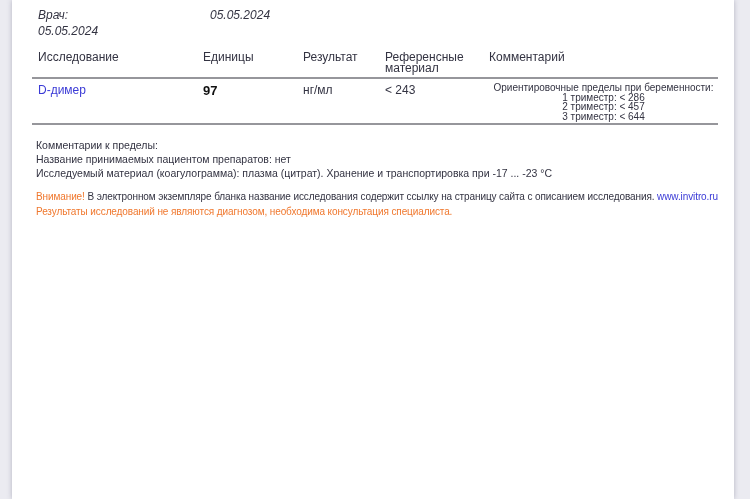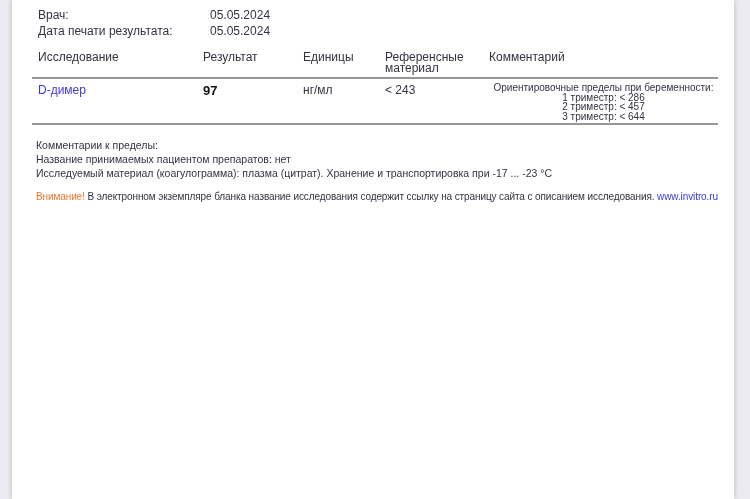--- a/index.html
+++ b/index.html
@@ -28,20 +28,21 @@
     color: #333342;
   }
   
   .meta {
     padding: 7px 0 0 26px;
     font-size: 12px;
   }
   .meta-row {
     display: flex;
     line-height: 16px;
+    font-style: italic;
   }
   .meta-label { width: 172px; }
   .meta-value { }
   
   .lab-table {
     margin: 10px 0 0 20px;
     width: 686px;
   }
   .t-head, .t-row {
     display: grid;
@@ -100,30 +101,29 @@
 
 <div class="page">
   <div class="document">
 
     <div class="meta">
       <div class="meta-row">
         <span class="meta-label">Врач:</span>
         <span class="meta-value">05.05.2024</span>
       </div>
       <div class="meta-row">
-        <span class="meta-label">Дата печати результата:</span>
         <span class="meta-value">05.05.2024</span>
       </div>
     </div>
 
     <div class="lab-table">
       <div class="t-head">
         <div class="cell-pad">Исследование</div>
+        <div>Единицы</div>
         <div>Результат</div>
-        <div>Единицы</div>
         <div>Референсные материал</div>
         <div>Комментарий</div>
       </div>
       <div class="t-row">
         <div class="cell-pad">
           <span class="test-link">D-димер</span>
         </div>
         <div>
           <span class="result-val">97</span>
         </div>
@@ -139,16 +139,17 @@
     </div>
 
     <div class="req-comments">
       <div>Комментарии к пределы:</div>
       <div>Название принимаемых пациентом препаратов: нет</div>
       <div>Исследуемый материал (коагулограмма): плазма (цитрат). Хранение и транспортировка при -17 ... -23 °C</div>
     </div>
 
     <div class="notice">
       <div><span class="orange">Внимание!</span><span> В электронном экземпляре бланка название исследования содержит ссылку на страницу сайта с описанием исследования. </span><span class="link-blue">www.invitro.ru</span></div>
+      <div class="orange">Результаты исследований не являются диагнозом, необходима консультация специалиста.</div>
     </div>
 
   </div>
 </div>
 
 </body></html>

